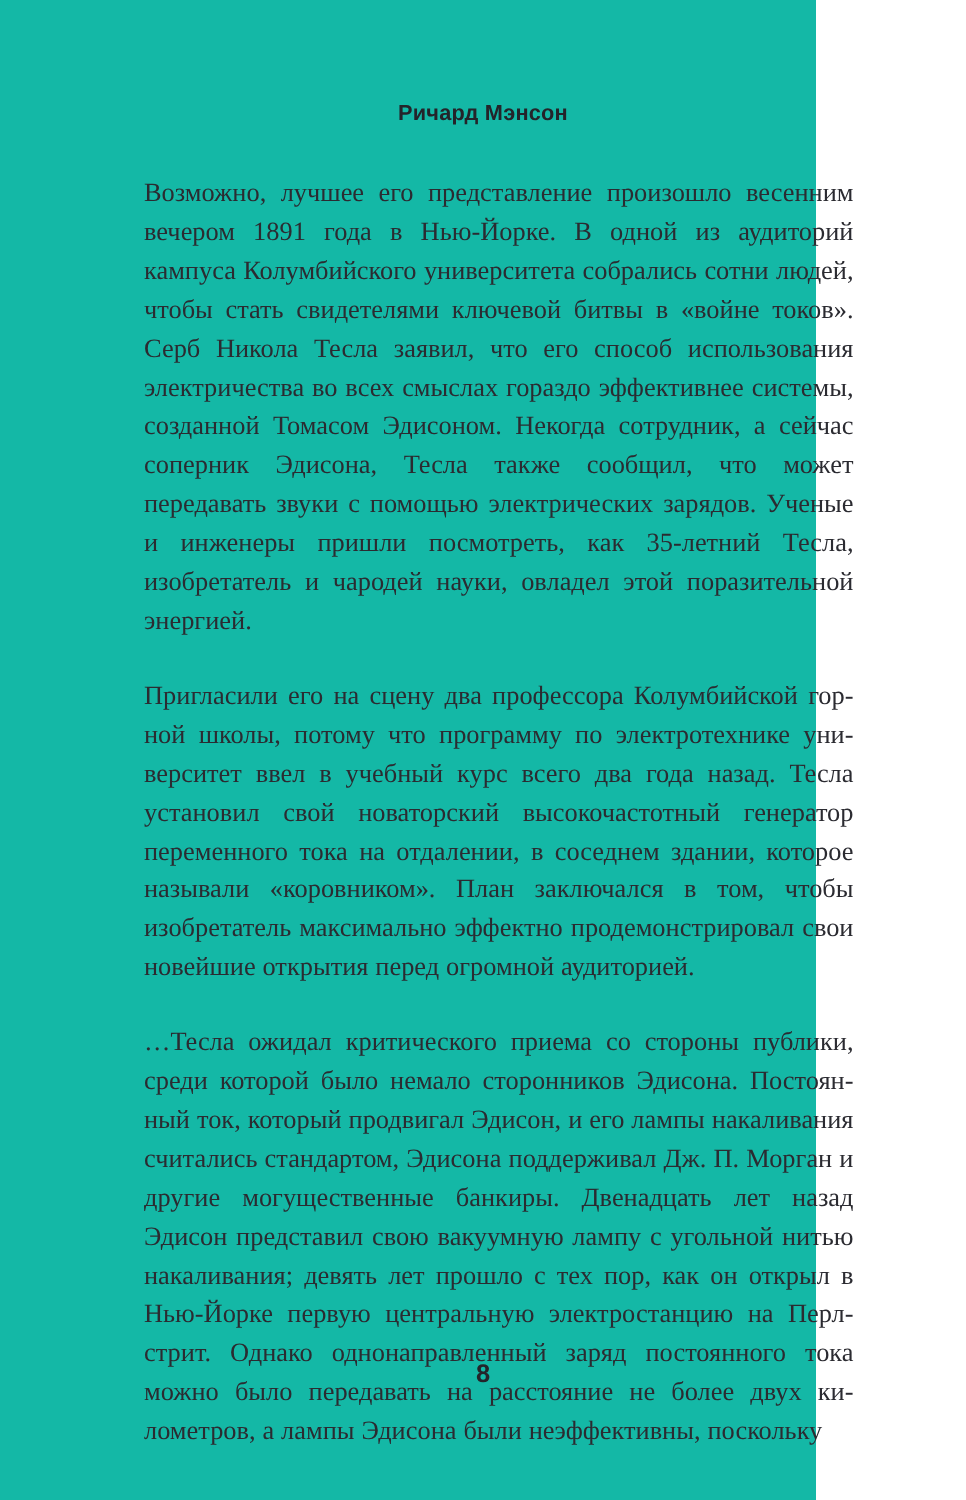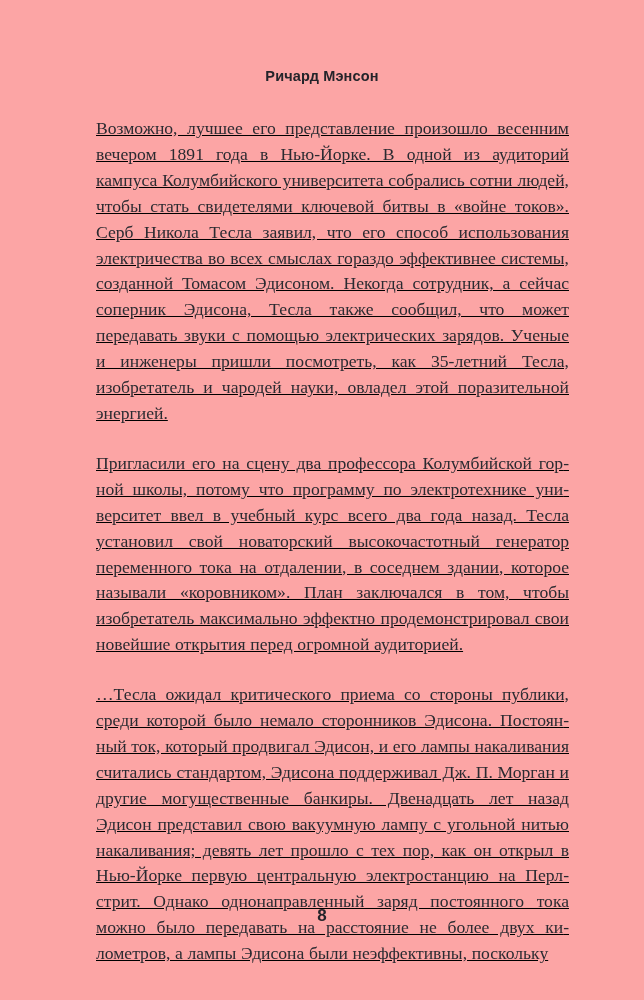--- a/index.html
+++ b/index.html
@@ -9,23 +9,23 @@
   }
   body {
     width: 644px;
     height: 1000px;
     overflow: hidden;
     font-family: "Liberation Serif", "DejaVu Serif", serif;
     -webkit-font-smoothing: antialiased;
   }
   .page {
     position: relative;
-    width: 644px;
+    width: 544px;
     height: 1000px;
-    background: #fca5a5;
+    background: #14b8a6;
     box-sizing: border-box;
   }
 
   
   .running-head {
     position: absolute;
     top: 68px;
     left: 0;
     width: 644px;
     text-align: center;
@@ -35,21 +35,20 @@
     letter-spacing: 0.15px;
     color: #24242a;
   }
 
   
   .text-block {
     position: absolute;
     top: 116px;
     left: 96px;
     width: 473px;
-    text-decoration: underline;
   }
 
   .para {
     margin: 0 0 24px 0;
     font-family: "Liberation Serif", "DejaVu Serif", serif;
     font-size: 17.6px;
     line-height: 25.9px;
     color: #2b2b31;
     text-align: justify;
     text-justify: inter-word;

